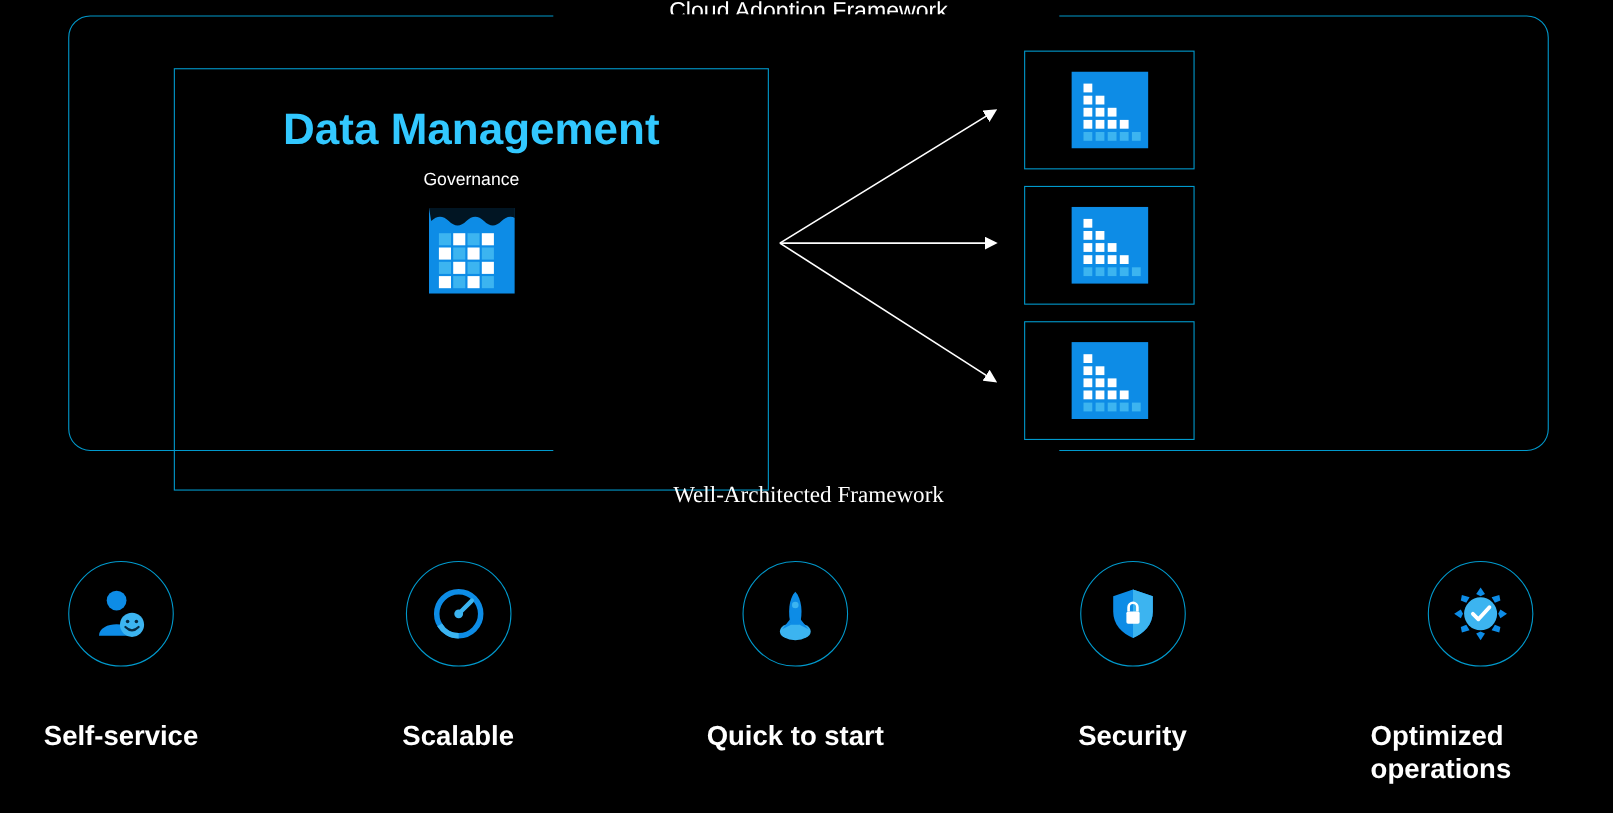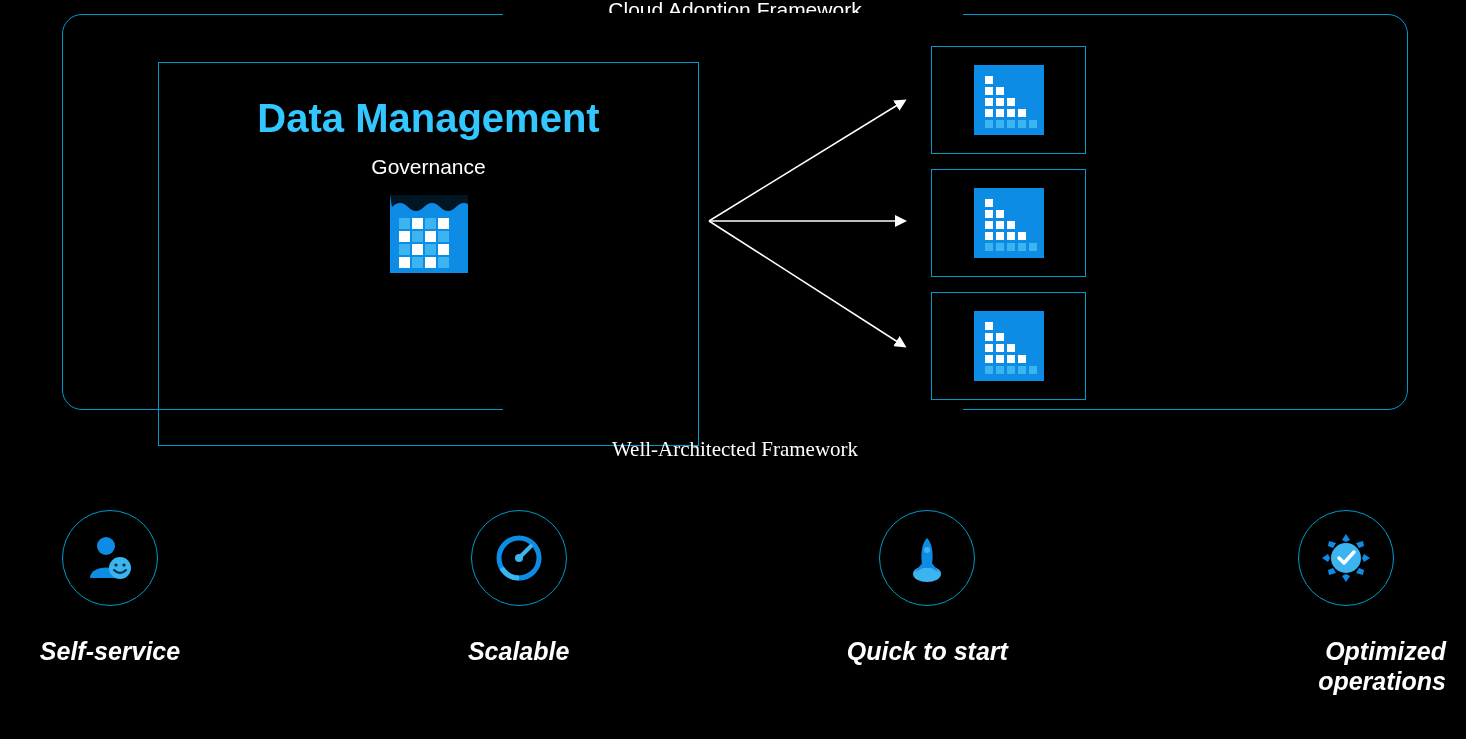--- a/index.html
+++ b/index.html
@@ -65,21 +65,21 @@
   }
   .dm-title {
     color: #32c8ff;
     font-size: 40px;
     font-weight: 600;
     line-height: 1.15;
     margin-top: 32px;
   }
   .dm-sub {
     color: #fff;
-    font-size: 21px;
+    font-size: 16px;
     margin-top: 14px;
   }
   .dm-icon {
     margin: 16px auto 0 auto;
     width: 78px;
   }
 
   
   .arrows {
     position: absolute;
@@ -146,27 +146,26 @@
   .feature-circle {
     width: 96px;
     height: 96px;
     border: 1px solid #0099cc;
     border-radius: 50%;
     display: flex;
     align-items: center;
     justify-content: center;
   }
   .feature-label {
-    margin-top: 30px;
+    margin-top: 48px;
     font-size: 25px;
     font-weight: 600;
     color: #fff;
-    text-align: right;
+    text-align: left;
     line-height: 1.2;
-    font-style: italic;
   }
 </style>
 </head>
 <body>
 
 <div class="framework-wrap">
   <div class="framework-top-label">Cloud Adoption Framework</div>
 
   <div class="outer-box"></div>
 
@@ -326,20 +325,31 @@
         <path d="M12 42 a14 8 0 0 0 28 0 a14 8 0 0 0 -28 0" fill="#3cb4f0"></path>
         <path d="M26 6 C20 12 19 26 22 36 L30 36 C33 26 32 12 26 6 Z" fill="#0d8ce6"></path>
         <path d="M22 30 L14 40 L22 36 Z" fill="#0d8ce6"></path>
         <path d="M30 30 L38 40 L30 36 Z" fill="#0d8ce6"></path>
         <circle cx="26" cy="18" r="3" fill="#3cb4f0"></circle>
       </svg>
     </div>
     <div class="feature-label">Quick to start</div>
   </div>
 
+  <div class="feature">
+    <div class="feature-circle">
+      <svg width="52" height="52" viewBox="0 0 52 52">
+        <path d="M26 4 L44 10 V24 C44 36 36 44 26 48 C16 44 8 36 8 24 V10 Z" fill="#0d8ce6"></path>
+        <path d="M26 4 L44 10 V24 C44 36 36 44 26 48 V4 Z" fill="#3cb4f0"></path>
+        <rect x="20" y="24" width="12" height="11" rx="1.5" fill="#fff"></rect>
+        <path d="M22 24 V20 a4 4 0 0 1 8 0 V24" fill="none" stroke="#fff" stroke-width="2.4"></path>
+      </svg>
+    </div>
+    <div class="feature-label">Security</div>
+  </div>
 
 
   <div class="feature" style="flex:0 0 200px">
     <div class="feature-circle">
       <svg width="56" height="56" viewBox="0 0 56 56">
         <g fill="#0d8ce6">
           <path d="M28 4 L32 10 L28 12 L24 10 Z"></path>
           <path d="M28 52 L32 46 L28 44 L24 46 Z"></path>
           <path d="M4 28 L10 24 L12 28 L10 32 Z"></path>
           <path d="M52 28 L46 24 L44 28 L46 32 Z"></path>

